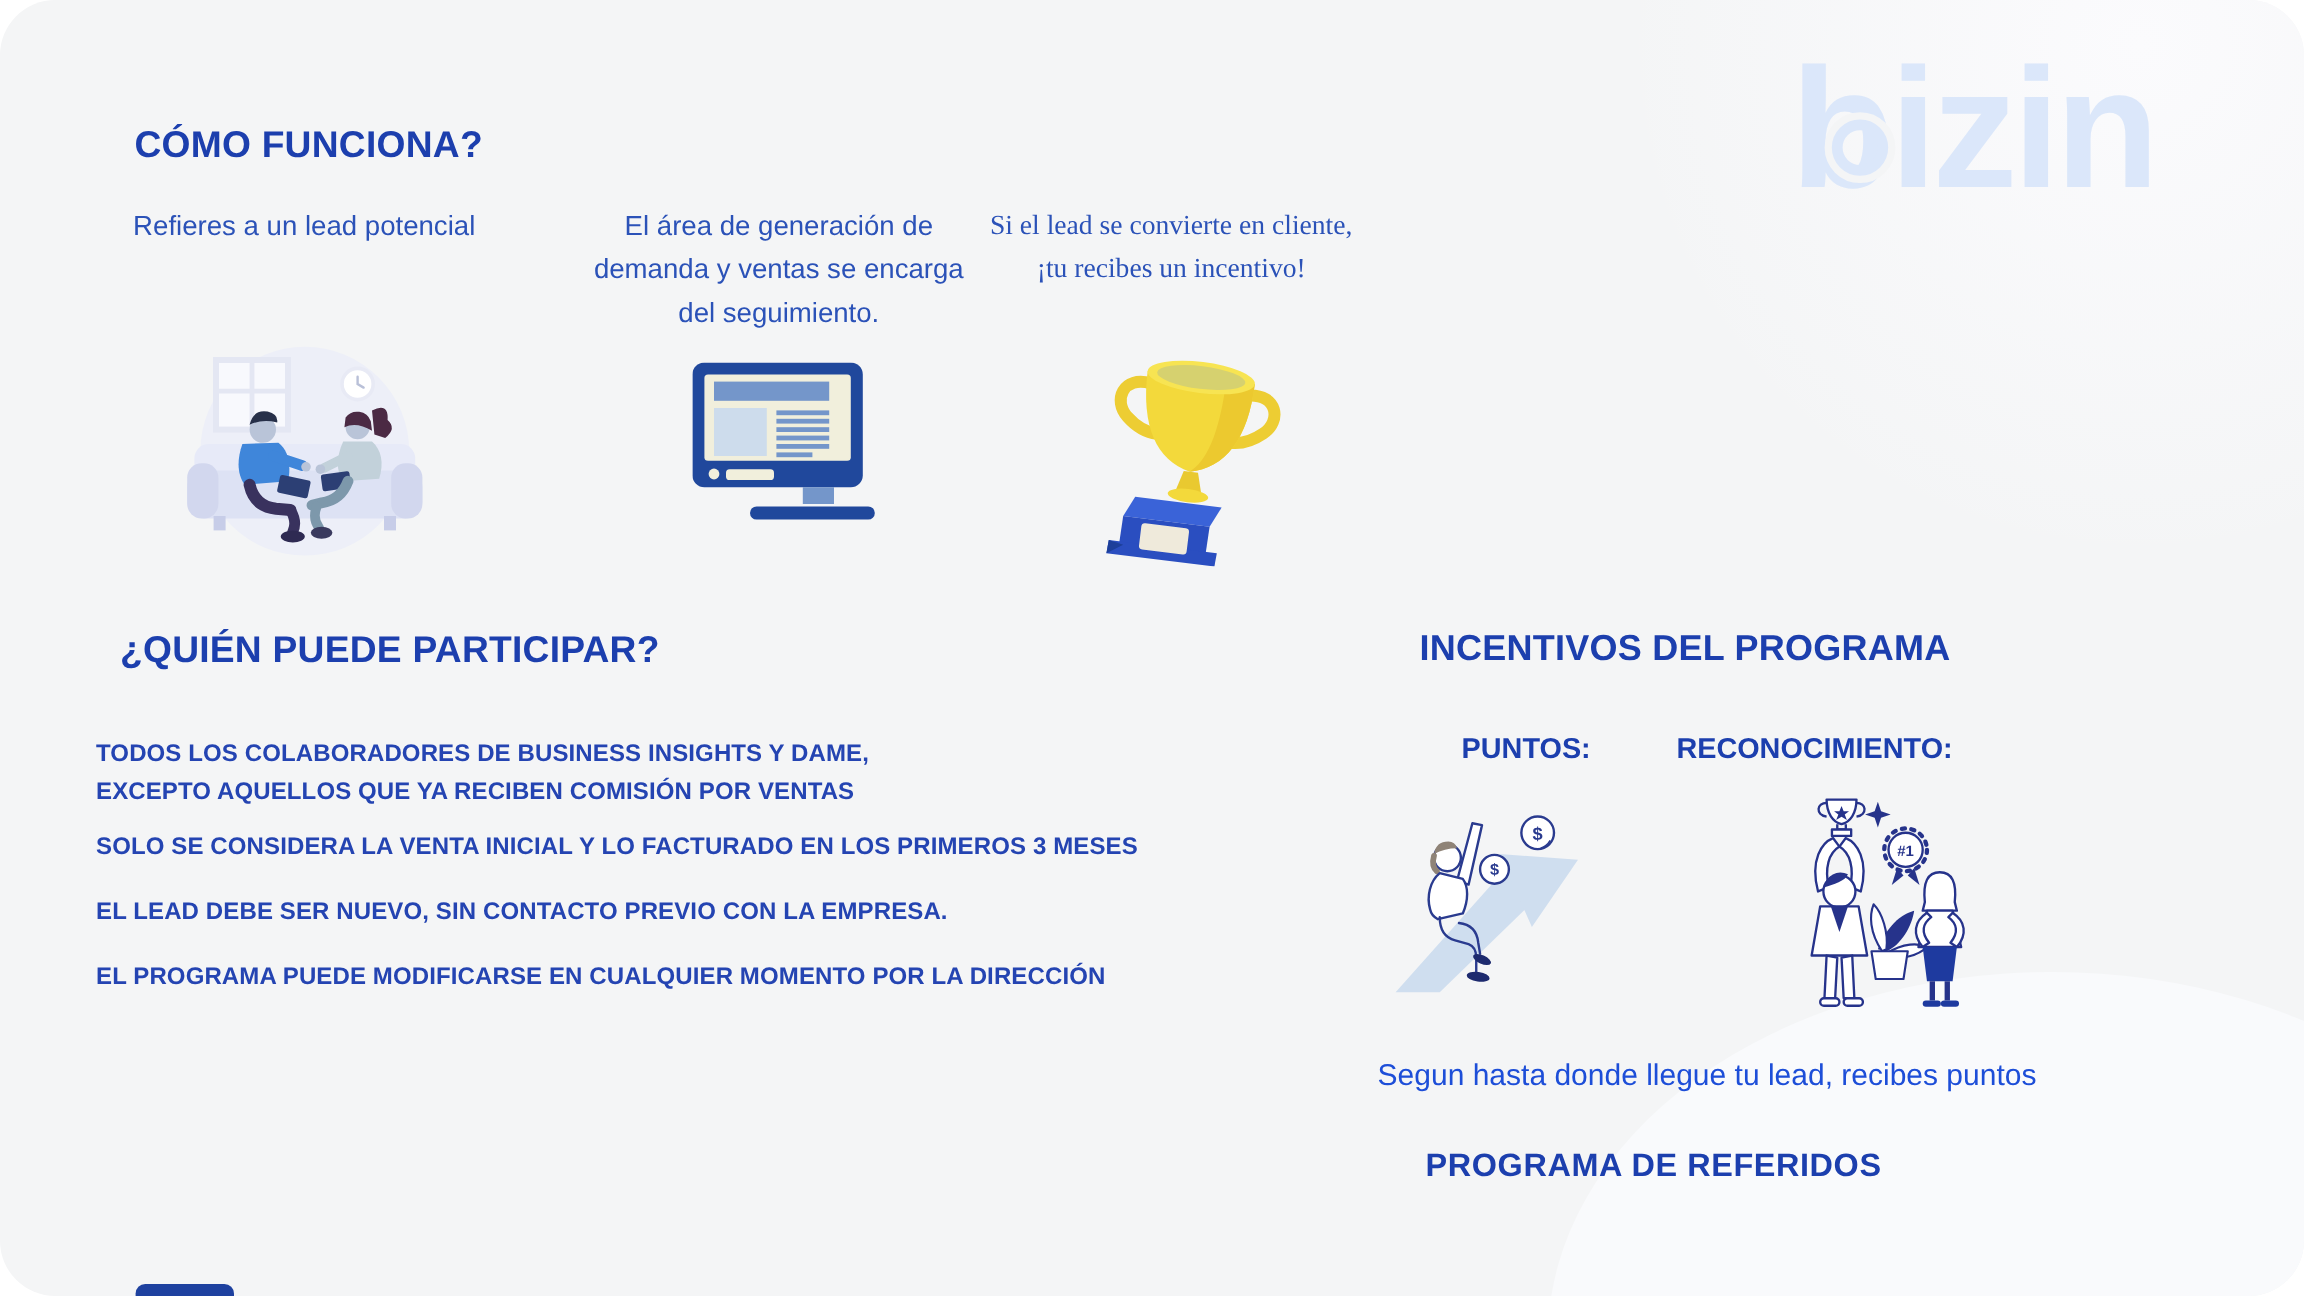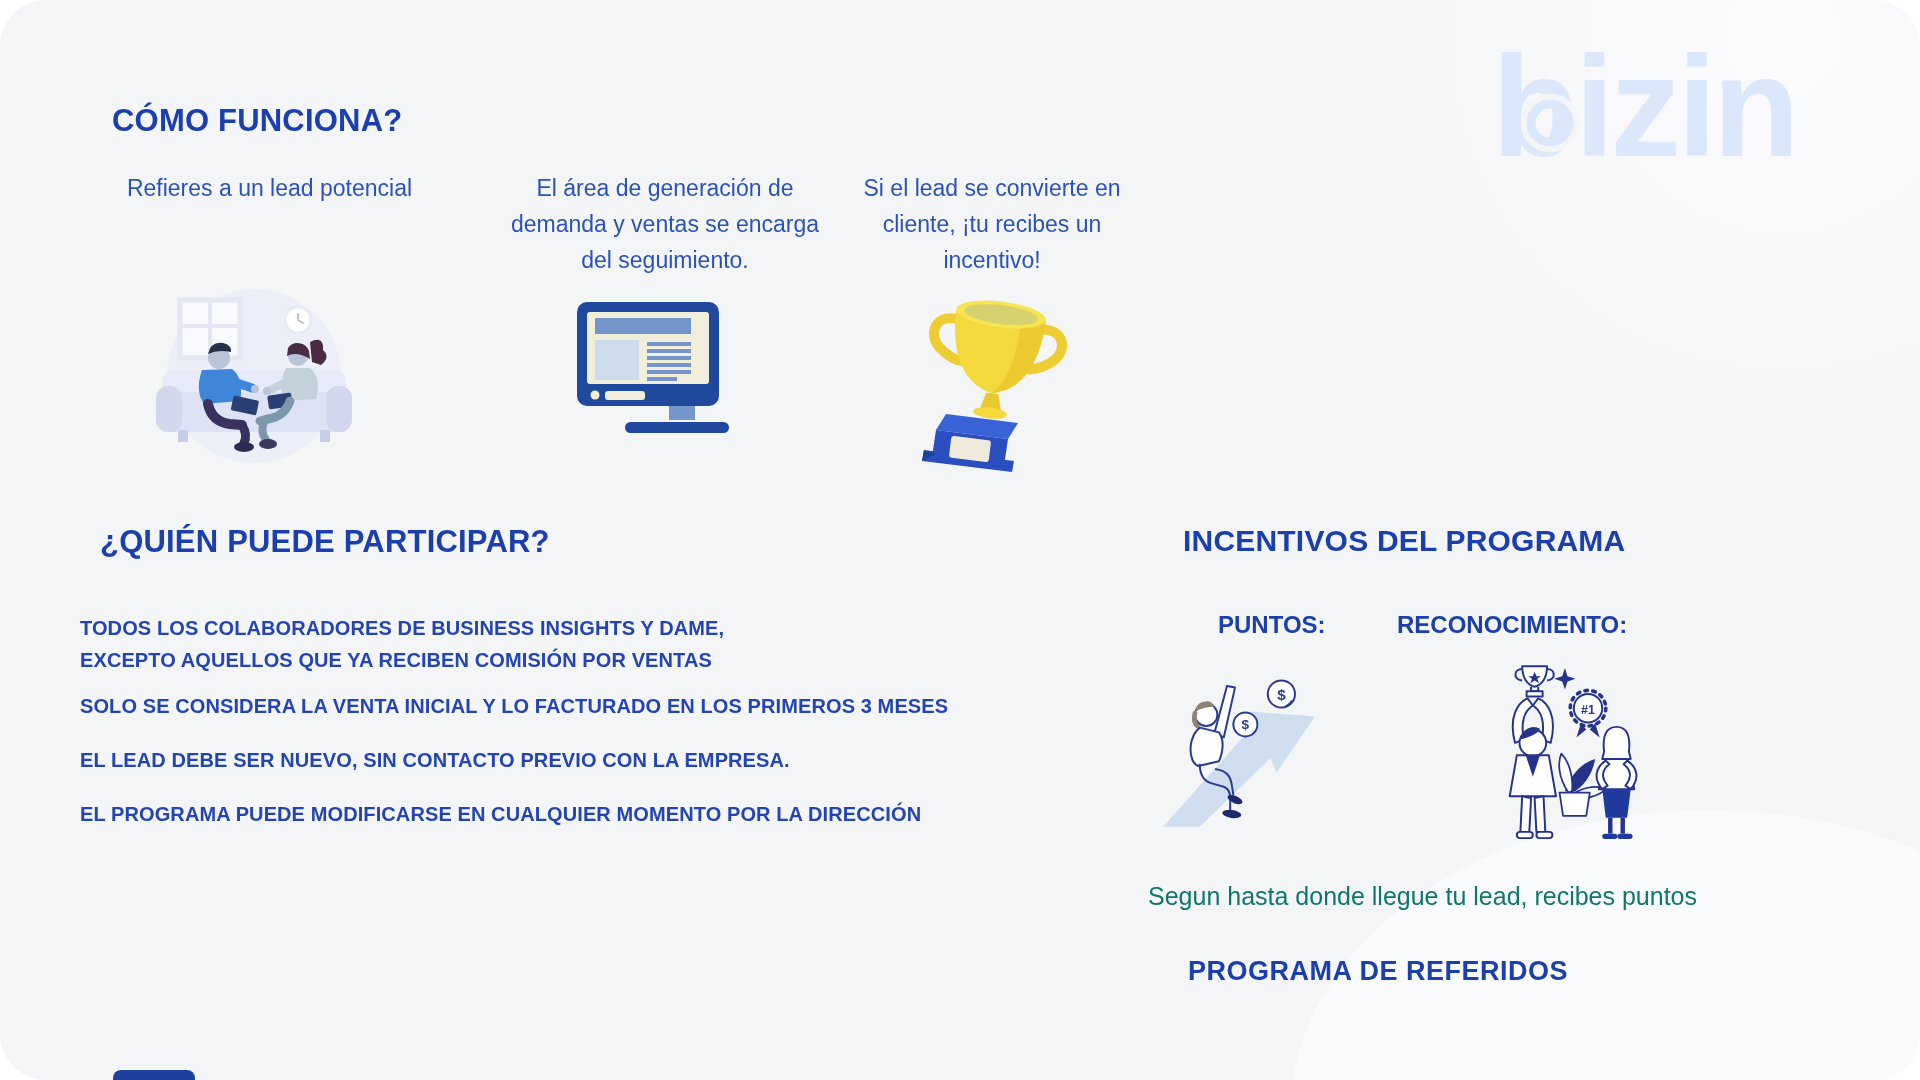--- a/index.html
+++ b/index.html
@@ -15,43 +15,43 @@
     background:#1e419f;border-radius:8px 8px 0 0;}
 
   .logo{position:absolute;left:1498px;top:28px;width:380px;height:160px;}
 
   h1,h2,h3,p{margin:0;}
   .h-main{position:absolute;color:#1c3fae;font-weight:700;font-size:31px;letter-spacing:.2px;}
   #title-como{left:112px;top:103px;}
   #title-quien{left:100px;top:524px;}
   #title-incentivos{left:1183px;top:524px;font-size:30px;}
 
-  .step{position:absolute;top:170px;text-align:center;color:#2b52b8;font-size:23px;line-height:36px;margin-left:16px;}
+  .step{position:absolute;top:170px;text-align:center;color:#2b52b8;font-size:23px;line-height:36px;}
   #step-1{left:106px;width:295px;}
   #step-2{left:484px;width:330px;}
-  #step-3{left:816px;width:320px;}
+  #step-3{left:816px;width:320px;font-family:Liberation Serif, serif;}
 
   .ill{position:absolute;}
   #ill-people{left:148px;top:274px;width:215px;height:192px;}
   #ill-monitor{left:577px;top:302px;width:155px;height:132px;}
   #ill-trophy{left:912px;top:290px;width:160px;height:182px;}
   #ill-puntos{left:1155px;top:650px;width:172px;height:200px;}
   #ill-recon{left:1483px;top:646px;width:178px;height:208px;}
   .ill svg{width:100%;height:100%;display:block;}
 
   .rules{position:absolute;left:80px;top:612px;width:1100px;color:#2444b2;
     font-size:20px;font-weight:700;line-height:32px;letter-spacing:.1px;}
   .rule{white-space:pre-line;margin:0 0 22px 0;}
   .rule:first-child{margin-bottom:14px;}
 
   .incentive-label{position:absolute;top:611px;color:#1c3fae;font-weight:700;font-size:24px;}
   #label-puntos{left:1218px;text-align:center;}
   #label-recon{left:1397px;}
 
-  .note{position:absolute;left:1148px;top:882px;color:#0f766e;font-size:25px;}
+  .note{position:absolute;left:1148px;top:882px;color:#1d4ed8;font-size:25px;}
   .program-title{position:absolute;left:1188px;top:956px;color:#1c3fae;
     font-weight:700;font-size:27px;letter-spacing:.5px;}
 </style>
 </head>
 <body>
 
 <div class="slide">
   <div class="glow"></div>
   <div class="corner-curve"></div>
   <div class="bottom-accent"></div>

